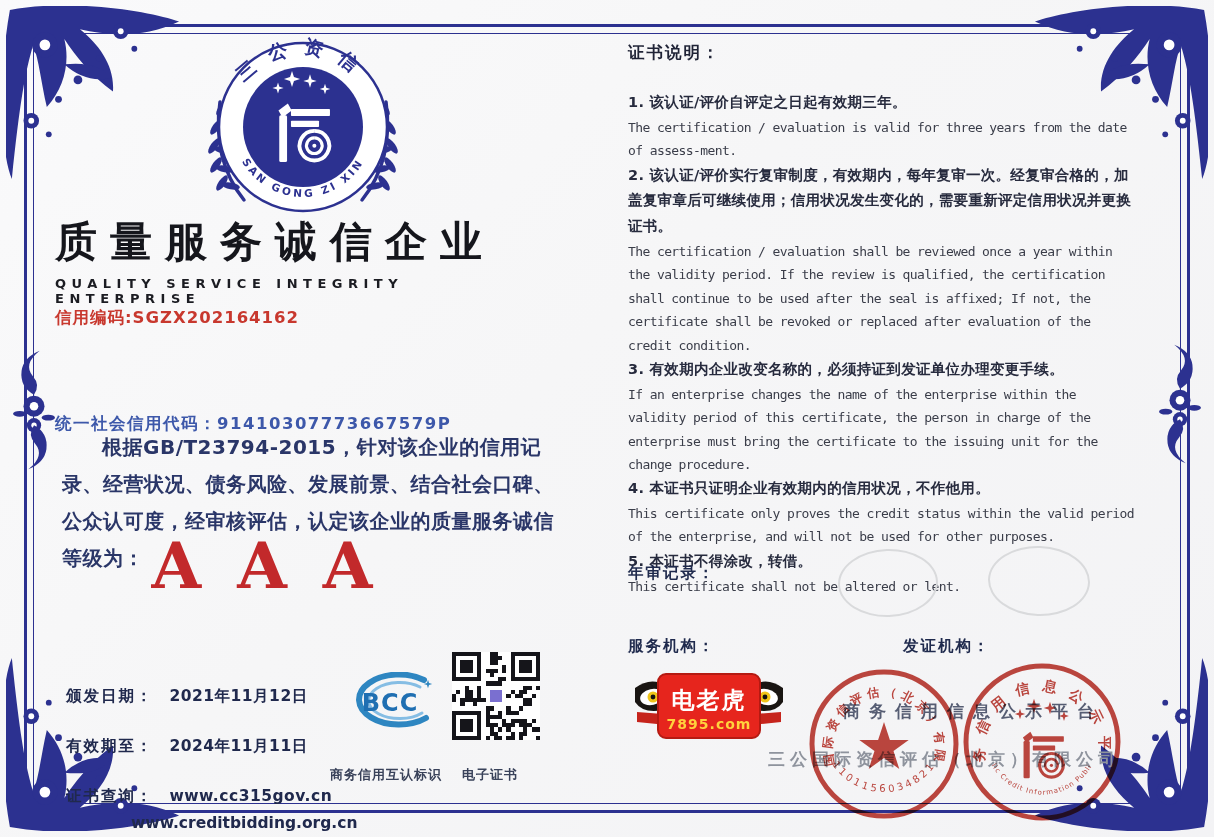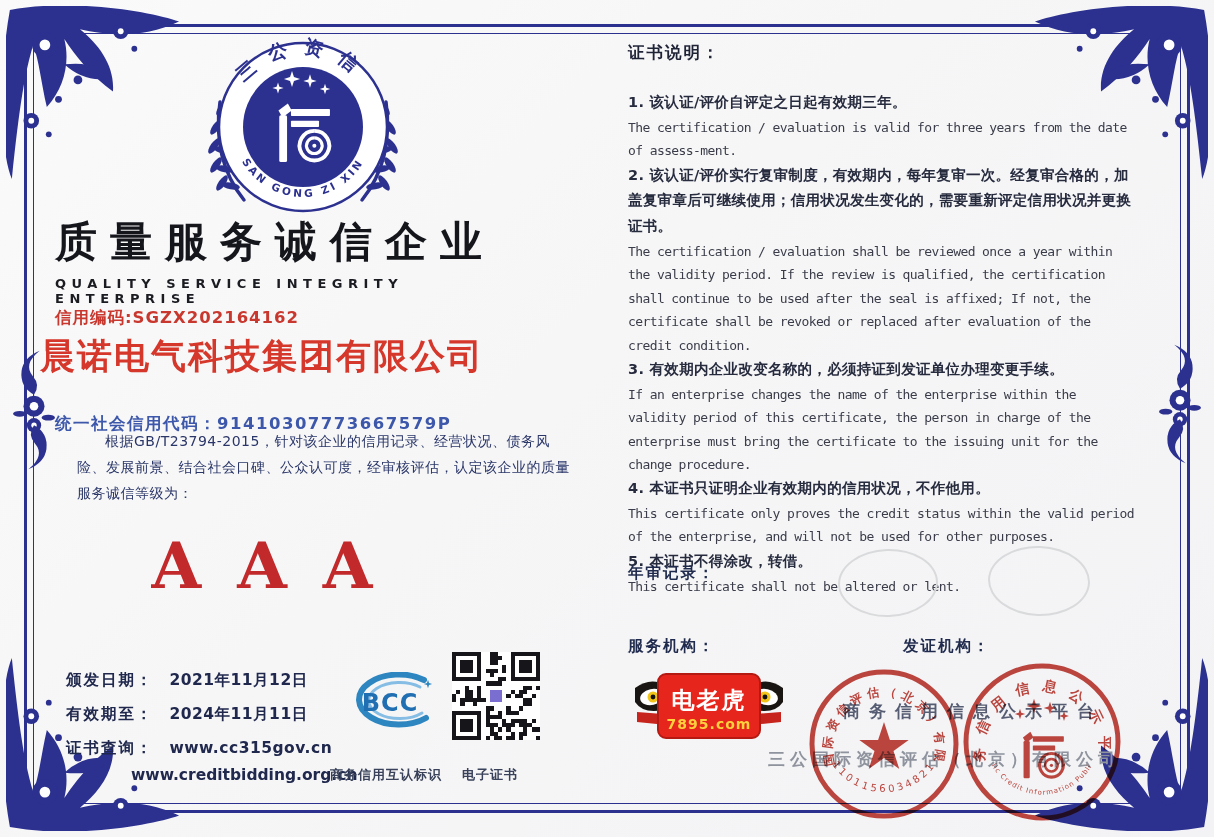--- a/index.html
+++ b/index.html
@@ -11,25 +11,25 @@
   .frame-outer{position:absolute;inset:24px;border:3px solid #2c3190;pointer-events:none;}
   .frame-inner{position:absolute;inset:33px;border:1px solid #2c3190;pointer-events:none;}
   .orn{position:absolute;color:#2c3190;}
   .abs{position:absolute;}
   .c{text-align:left;}
   .title{left:55px;top:214px;width:500px;font-size:42px;font-weight:900;letter-spacing:13px;color:#15161c;}
   .subtitle{left:55px;top:276px;width:500px;font-size:13px;font-weight:bold;letter-spacing:5.5px;color:#1b1c22;}
   .credit-code{left:55px;top:307px;width:500px;font-size:16.5px;letter-spacing:1px;color:#c8382e;font-weight:600;}
   .company{left:40px;top:333px;width:530px;font-size:35px;font-weight:800;letter-spacing:2px;color:#d5372b;}
   .uscc{left:55px;top:397px;width:500px;font-size:16.5px;letter-spacing:1.5px;color:#3d58aa;font-weight:600;margin-top:16px;}
-  .paragraph{left:62px;top:429px;width:497px;font-size:14px;line-height:1.85;color:#2a3668;text-indent:2em;letter-spacing:.5px;font-weight:400;margin-left:15px;}
+  .paragraph{left:62px;top:429px;width:497px;font-size:20px;line-height:1.85;color:#2a3668;text-indent:2em;letter-spacing:.5px;font-weight:700;}
   .grade{left:55px;top:528px;width:450px;text-align:center;font-family:"DejaVu Serif","Liberation Serif",serif;font-size:64px;font-weight:bold;letter-spacing:36px;color:#c2292b;}
   .meta{left:66px;top:670px;font-size:15.5px;color:#20294d;font-weight:600;}
   .meta .row{margin-bottom:13px;white-space:nowrap;}
-  .meta .lbl{display:inline-block;width:98px;letter-spacing:2px;}
+  .meta .lbl{display:inline-block;width:98px;letter-spacing:2px;margin-top:16px;}
   .meta .val{letter-spacing:.5px;}
   .meta .url2{padding-left:65px;margin-top:-6px;}
   .mark{font-size:13px;color:#39425a;letter-spacing:1px;font-weight:600;}
   .instr-heading{left:628px;top:42px;font-size:16.5px;font-weight:bold;letter-spacing:2px;color:#1f2336;}
   .instr{left:628px;top:90px;width:508px;}
   .instr .zh{font-size:14.5px;font-weight:600;color:#272b3e;line-height:1.78;letter-spacing:.3px;}
   .instr .en{font-family:"DejaVu Sans Mono","Liberation Mono",monospace;font-size:13px;letter-spacing:-.6px;color:#3a3d49;line-height:1.8;}
   .sec-label{font-size:15.5px;font-weight:bold;color:#1f2a4d;letter-spacing:2px;}
   .oval{position:absolute;border:2px solid #d9dadc;border-radius:50%;}
   .underlay1{left:843px;top:700px;font-size:17px;letter-spacing:9px;color:#565d73;font-weight:600;white-space:nowrap;}
@@ -152,21 +152,20 @@
       <use href="#sparkle" transform="translate(114,47) scale(1.15)"></use>
       <use href="#sparkle" transform="translate(132,49) scale(0.95)"></use>
       <use href="#sparkle" transform="translate(147,57) scale(0.75)"></use>
     </g>
     <use href="#xin-glyph" transform="translate(127,102) scale(0.78)" color="#ffffff"></use>
   </svg>
 
   <div class="abs c title">质量服务诚信企业</div>
   <div class="abs c subtitle">QUALITY SERVICE INTEGRITY ENTERPRISE</div>
   <div class="abs c credit-code">信用编码:SGZX202164162</div>
-  <div class="abs c company">晨诺电气科技集团有限公司</div>
   <div class="abs c uscc">
     <span>统一社会信用代码：</span><span>91410307773667579P</span>
   </div>
   <div class="abs paragraph">根据GB/T23794-2015，针对该企业的信用记录、经营状况、债务风险、发展前景、结合社会口碑、公众认可度，经审核评估，认定该企业的质量服务诚信等级为：</div>
   <div class="abs grade">AAA</div>
 
   <div class="abs meta">
     <div class="row">
       <span class="lbl">颁发日期：</span>
       <span class="val">2021年11月12日</span>

